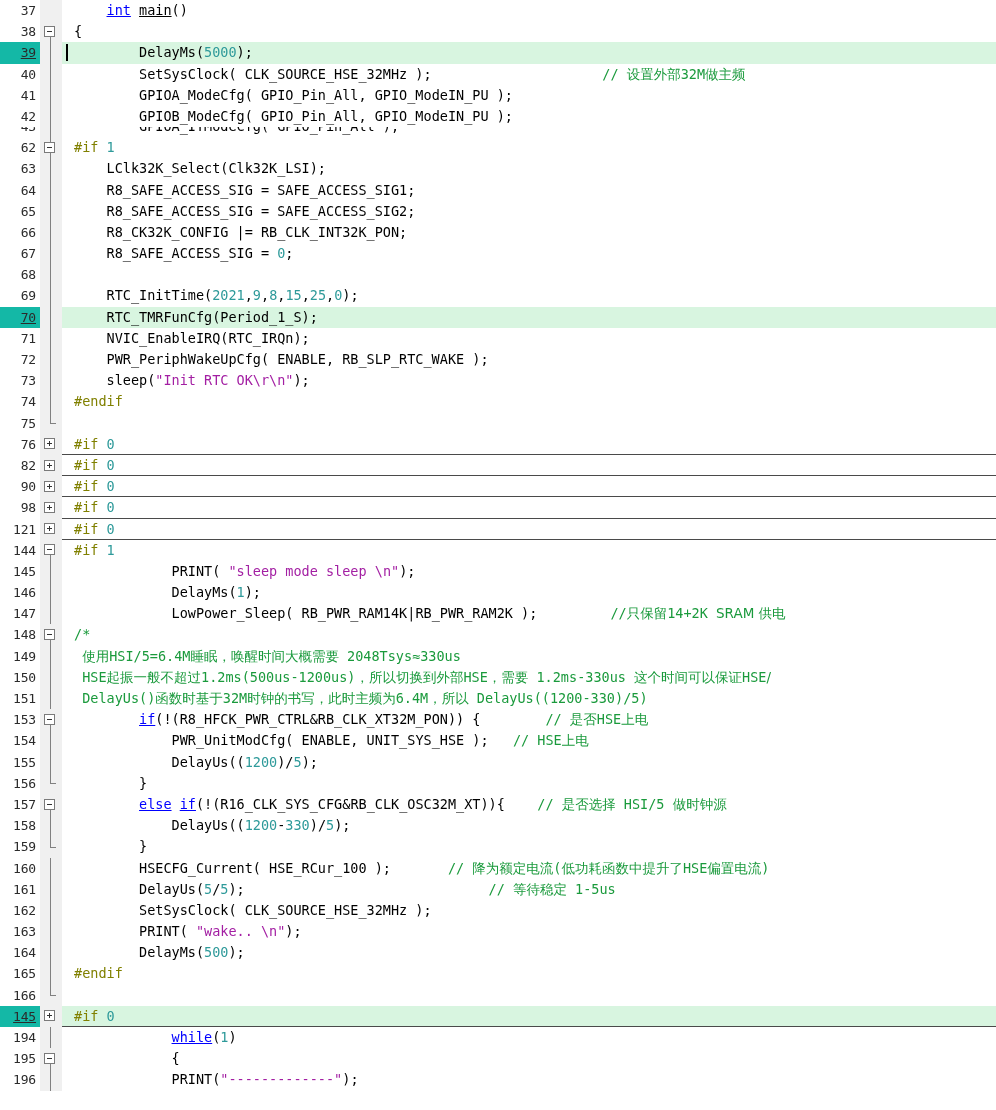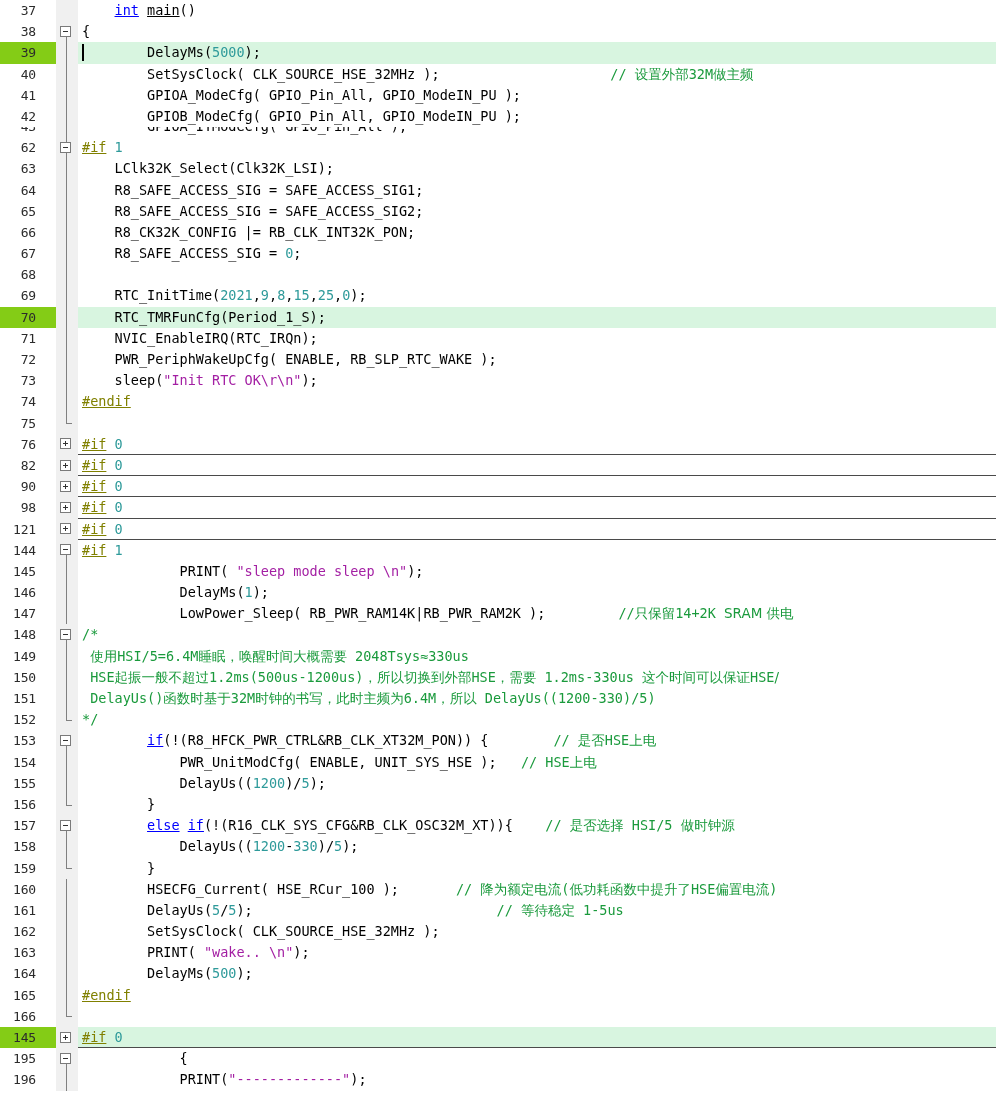--- a/index.html
+++ b/index.html
@@ -9,24 +9,24 @@
   }
   #editor{
     position:relative;width:996px;height:1110px;background:#ffffff;
     font-size:13.5px;line-height:21.2px;
   }
   .row{
     position:relative;display:flex;align-items:stretch;height:21.2px;
     white-space:pre;
   }
   .row.hl  .code{background:#d8f5e0;}
-  .row.hl  .num{background:#84cc16;}
+  .row.hl  .num{background:#14b8a6;text-decoration:underline;}
   .gutter{display:flex;flex:0 0 auto;}
   .num{
-    width:36px;flex:0 0 36px;text-align:right;padding-right:20px;
+    width:36px;flex:0 0 36px;text-align:right;padding-right:4px;
     color:#2b2b2b;background:#ffffff;font-size:13px;
     font-family:"DejaVu Sans Mono","Liberation Mono",monospace;
     letter-spacing:-0.2px;
   }
   .fold{
     width:22px;flex:0 0 22px;background:#f0f0f0;position:relative;
   }
   .fold .vline{
     position:absolute;left:10px;top:0;bottom:0;width:1px;background:#808080;
   }
@@ -40,33 +40,33 @@
     width:11px;height:11px;border:1px solid #7a7a7a;background:#ffffff;
     box-sizing:border-box;
   }
   .fold .box:before{
     content:"";position:absolute;left:2px;top:4px;width:5px;height:1px;background:#333;
   }
   .fold .box.plus:after{
     content:"";position:absolute;left:4px;top:2px;width:1px;height:5px;background:#333;
   }
   .code{
-    flex:1 1 auto;padding-left:4px;position:relative;overflow:hidden;
+    flex:1 1 auto;padding-left:12px;position:relative;overflow:hidden;
     color:#000000;background:#ffffff;
   }
   .code .txt{display:inline-block;}
   
   .foldline .rule{
     position:absolute;left:0;right:0;bottom:0px;height:0;
     border-bottom:1.5px solid #4a4a4a;
   }
   .row.hl .foldline .rule{border-bottom-color:#4a4a4a;}
   
   .kw   {color:#0000ff;}
-  .pp   {color:#808000;text-decoration:underline;}
+  .pp   {color:#808000;}
   .num2 {color:#2e9a9a;}
   .str  {color:#a31fa3;}
   .cmt  {color:#1a9a3c;}
   .cmt-cn{color:#1a9a3c;font-family:"DejaVu Sans","Liberation Sans",sans-serif;font-size:13.5px;}
   .uline{text-decoration:underline;}
   .caret{
     position:absolute;left:4px;top:2px;width:1.5px;height:17px;background:#000;
   }
   .clip{
     position:relative;height:10px;overflow:hidden;
@@ -106,31 +106,31 @@
     <div class="row"><div class="gutter"><div class="num">98</div><div class="fold"><div class="box plus"></div></div></div><div class="code foldline"><span></span><span class="txt pp">#if</span><span class="txt "> </span><span class="txt num2">0</span><div class="rule"></div></div></div>
     <div class="row"><div class="gutter"><div class="num">121</div><div class="fold"><div class="box plus"></div></div></div><div class="code foldline"><span></span><span class="txt pp">#if</span><span class="txt "> </span><span class="txt num2">0</span><div class="rule"></div></div></div>
     <div class="row"><div class="gutter"><div class="num">144</div><div class="fold"><div class="vline half-bot"></div><div class="box"></div></div></div><div class="code"><span></span><span class="txt pp">#if</span><span class="txt "> </span><span class="txt num2">1</span></div></div>
     <div class="row"><div class="gutter"><div class="num">145</div><div class="fold"><div class="vline"></div></div></div><div class="code"><span>            </span><span class="txt ">PRINT( </span><span class="txt str">"sleep mode sleep \n"</span><span class="txt ">);</span></div></div>
     <div class="row"><div class="gutter"><div class="num">146</div><div class="fold"><div class="vline"></div></div></div><div class="code"><span>            </span><span class="txt ">DelayMs(</span><span class="txt num2">1</span><span class="txt ">);</span></div></div>
     <div class="row"><div class="gutter"><div class="num">147</div><div class="fold"><div class="vline"></div></div></div><div class="code"><span>            </span><span class="txt ">LowPower_Sleep( RB_PWR_RAM14K|RB_PWR_RAM2K );</span><span class="txt ">         </span><span class="txt cmt">//</span><span class="txt cmt-cn">只保留</span><span class="txt cmt">14+2K </span><span class="txt cmt-cn">SRAM 供电</span></div></div>
     <div class="row"><div class="gutter"><div class="num">148</div><div class="fold"><div class="vline half-bot"></div><div class="box"></div></div></div><div class="code"><span></span><span class="txt cmt">/*</span></div></div>
     <div class="row"><div class="gutter"><div class="num">149</div><div class="fold"><div class="vline"></div></div></div><div class="code"><span></span><span class="txt "> </span><span class="txt cmt-cn">使用</span><span class="txt cmt">HSI/5=6.4M</span><span class="txt cmt-cn">睡眠，唤醒时间大概需要</span><span class="txt cmt"> 2048Tsys≈330us</span></div></div>
     <div class="row"><div class="gutter"><div class="num">150</div><div class="fold"><div class="vline"></div></div></div><div class="code"><span></span><span class="txt "> </span><span class="txt cmt">HSE</span><span class="txt cmt-cn">起振一般不超过</span><span class="txt cmt">1.2ms(500us-1200us)</span><span class="txt cmt-cn">，所以切换到外部</span><span class="txt cmt">HSE</span><span class="txt cmt-cn">，需要</span><span class="txt cmt"> 1.2ms-330us </span><span class="txt cmt-cn">这个时间可以保证</span><span class="txt cmt">HSE</span><span class="txt cmt-cn">/</span></div></div>
     <div class="row"><div class="gutter"><div class="num">151</div><div class="fold"><div class="vline"></div></div></div><div class="code"><span></span><span class="txt "> </span><span class="txt cmt">DelayUs()</span><span class="txt cmt-cn">函数时基于</span><span class="txt cmt">32M</span><span class="txt cmt-cn">时钟的书写，此时主频为</span><span class="txt cmt">6.4M</span><span class="txt cmt-cn">，所以</span><span class="txt cmt"> DelayUs((1200-330)/5)</span></div></div>
-    <div class="row"><div class="gutter"><div class="num">152</div><div class="fold"><div class="vline half-top"></div><div class="tick"></div></div></div><div class="code"><span></span><span class="txt cmt">*/</span></div></div>
     <div class="row"><div class="gutter"><div class="num">153</div><div class="fold"><div class="vline half-bot"></div><div class="box"></div></div></div><div class="code"><span>        </span><span class="txt kw uline">if</span><span class="txt ">(!(R8_HFCK_PWR_CTRL&amp;RB_CLK_XT32M_PON)) {</span><span class="txt ">        </span><span class="txt cmt">// </span><span class="txt cmt-cn">是否</span><span class="txt cmt">HSE</span><span class="txt cmt-cn">上电</span></div></div>
     <div class="row"><div class="gutter"><div class="num">154</div><div class="fold"><div class="vline"></div></div></div><div class="code"><span>            </span><span class="txt ">PWR_UnitModCfg( ENABLE, UNIT_SYS_HSE );</span><span class="txt ">   </span><span class="txt cmt">// HSE</span><span class="txt cmt-cn">上电</span></div></div>
     <div class="row"><div class="gutter"><div class="num">155</div><div class="fold"><div class="vline"></div></div></div><div class="code"><span>            </span><span class="txt ">DelayUs((</span><span class="txt num2">1200</span><span class="txt ">)/</span><span class="txt num2">5</span><span class="txt ">);</span></div></div>
     <div class="row"><div class="gutter"><div class="num">156</div><div class="fold"><div class="vline half-top"></div><div class="tick"></div></div></div><div class="code"><span>        </span><span class="txt ">}</span></div></div>
     <div class="row"><div class="gutter"><div class="num">157</div><div class="fold"><div class="vline half-bot"></div><div class="box"></div></div></div><div class="code"><span>        </span><span class="txt kw uline">else</span><span class="txt "> </span><span class="txt kw uline">if</span><span class="txt ">(!(R16_CLK_SYS_CFG&amp;RB_CLK_OSC32M_XT)){</span><span class="txt ">    </span><span class="txt cmt">// </span><span class="txt cmt-cn">是否选择</span><span class="txt cmt"> HSI/5 </span><span class="txt cmt-cn">做时钟源</span></div></div>
     <div class="row"><div class="gutter"><div class="num">158</div><div class="fold"><div class="vline"></div></div></div><div class="code"><span>            </span><span class="txt ">DelayUs((</span><span class="txt num2">1200</span><span class="txt ">-</span><span class="txt num2">330</span><span class="txt ">)/</span><span class="txt num2">5</span><span class="txt ">);</span></div></div>
     <div class="row"><div class="gutter"><div class="num">159</div><div class="fold"><div class="vline half-top"></div><div class="tick"></div></div></div><div class="code"><span>        </span><span class="txt ">}</span></div></div>
     <div class="row"><div class="gutter"><div class="num">160</div><div class="fold"><div class="vline"></div></div></div><div class="code"><span>        </span><span class="txt ">HSECFG_Current( HSE_RCur_100 );</span><span class="txt ">       </span><span class="txt cmt">// </span><span class="txt cmt-cn">降为额定电流</span><span class="txt cmt">(</span><span class="txt cmt-cn">低功耗函数中提升了</span><span class="txt cmt">HSE</span><span class="txt cmt-cn">偏置电流</span><span class="txt cmt">)</span></div></div>
     <div class="row"><div class="gutter"><div class="num">161</div><div class="fold"><div class="vline"></div></div></div><div class="code"><span>        </span><span class="txt ">DelayUs(</span><span class="txt num2">5</span><span class="txt ">/</span><span class="txt num2">5</span><span class="txt ">);</span><span class="txt ">                              </span><span class="txt cmt">// </span><span class="txt cmt-cn">等待稳定</span><span class="txt cmt"> 1-5us</span></div></div>
     <div class="row"><div class="gutter"><div class="num">162</div><div class="fold"><div class="vline"></div></div></div><div class="code"><span>        </span><span class="txt ">SetSysClock( CLK_SOURCE_HSE_32MHz );</span></div></div>
     <div class="row"><div class="gutter"><div class="num">163</div><div class="fold"><div class="vline"></div></div></div><div class="code"><span>        </span><span class="txt ">PRINT( </span><span class="txt str">"wake.. \n"</span><span class="txt ">);</span></div></div>
     <div class="row"><div class="gutter"><div class="num">164</div><div class="fold"><div class="vline"></div></div></div><div class="code"><span>        </span><span class="txt ">DelayMs(</span><span class="txt num2">500</span><span class="txt ">);</span></div></div>
     <div class="row"><div class="gutter"><div class="num">165</div><div class="fold"><div class="vline"></div></div></div><div class="code"><span></span><span class="txt pp">#endif</span></div></div>
     <div class="row"><div class="gutter"><div class="num">166</div><div class="fold"><div class="vline half-top"></div><div class="tick"></div></div></div><div class="code"><span></span></div></div>
     <div class="row hl"><div class="gutter"><div class="num">145</div><div class="fold"><div class="box plus"></div></div></div><div class="code foldline"><span></span><span class="txt pp">#if</span><span class="txt "> </span><span class="txt num2">0</span><div class="rule"></div></div></div>
+    <div class="row"><div class="gutter"><div class="num">194</div><div class="fold"><div class="vline"></div></div></div><div class="code"><span>            </span><span class="txt kw uline">while</span><span class="txt ">(</span><span class="txt num2">1</span><span class="txt ">)</span></div></div>
     <div class="row"><div class="gutter"><div class="num">195</div><div class="fold"><div class="vline half-bot"></div><div class="box"></div></div></div><div class="code"><span>            </span><span class="txt ">{</span></div></div>
     <div class="row"><div class="gutter"><div class="num">196</div><div class="fold"><div class="vline"></div></div></div><div class="code"><span>            </span><span class="txt ">PRINT(</span><span class="txt str">"-------------"</span><span class="txt ">);</span></div></div>
   </div>
 
 </body></html>

